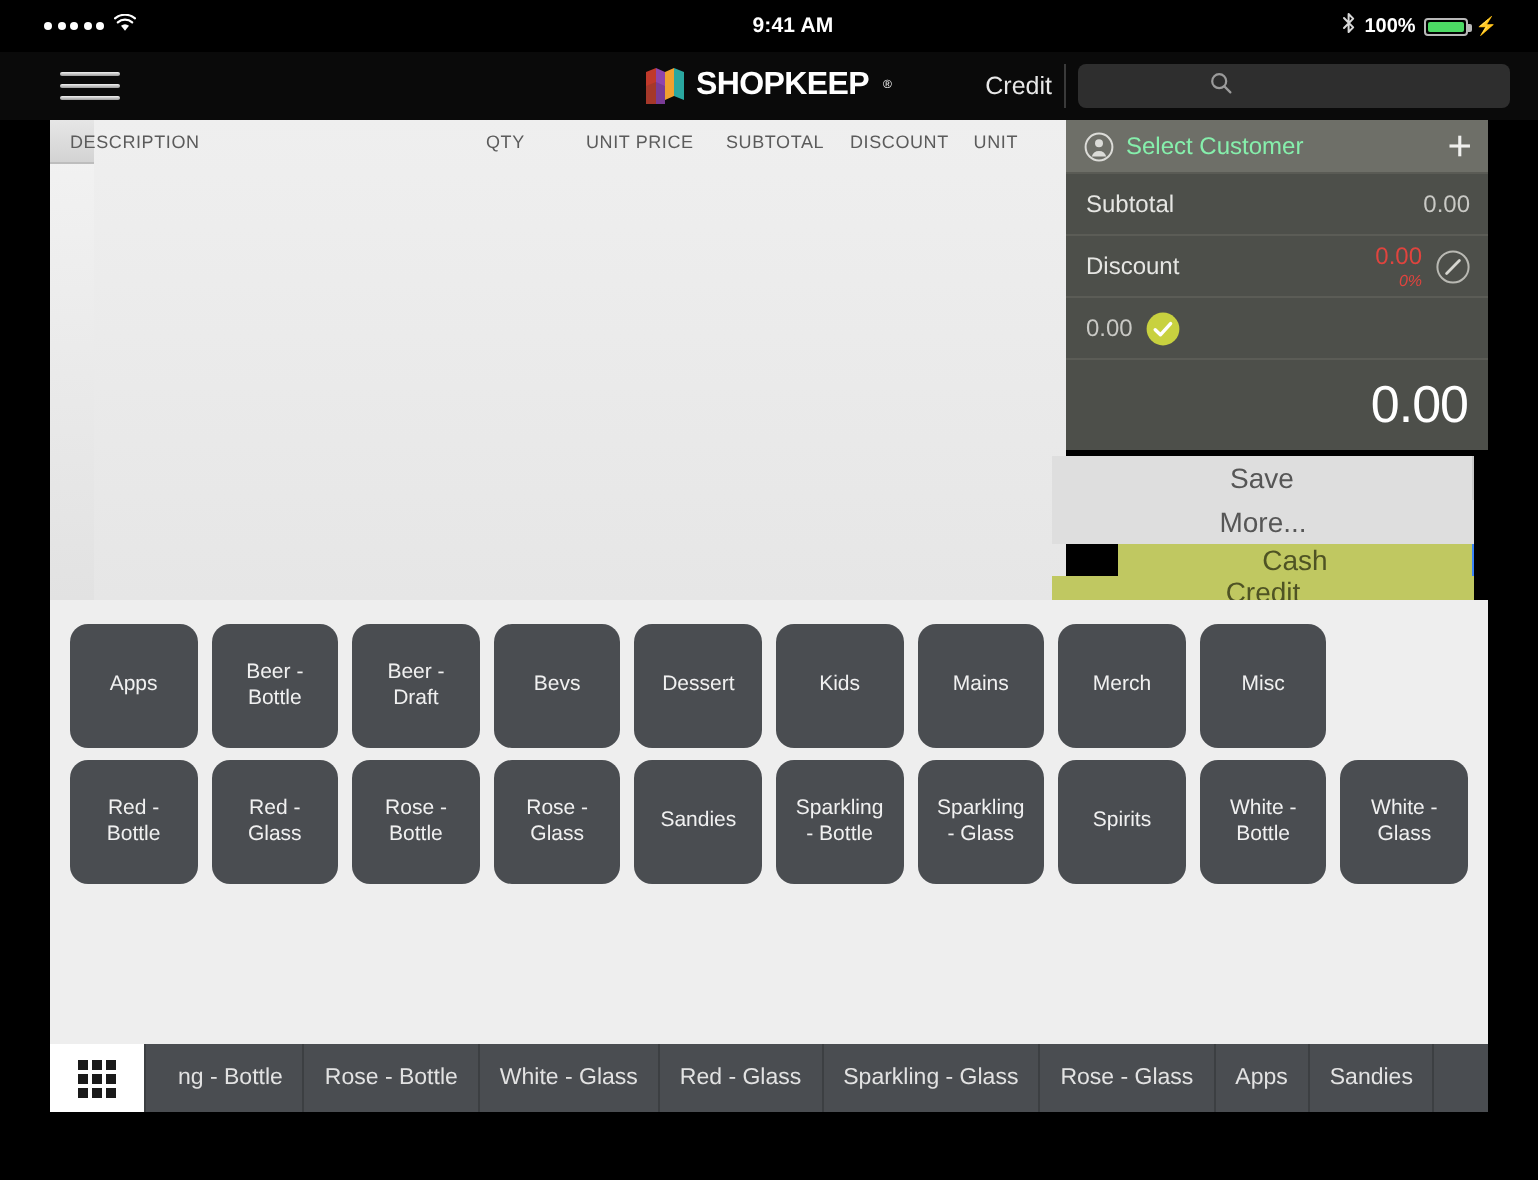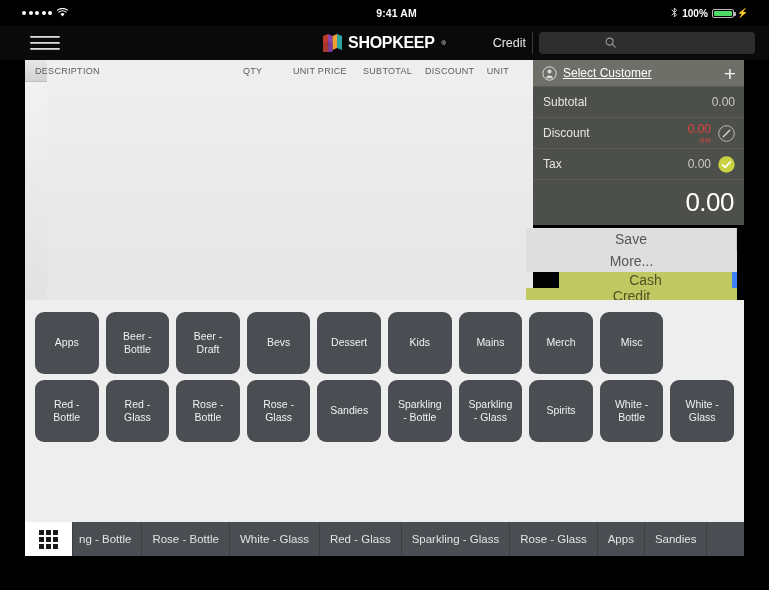--- a/index.html
+++ b/index.html
@@ -126,21 +126,21 @@
     position: absolute; top: 60px; left: 533px;
     width: 211px; height: 165px;
     background: #4d4f4a;
   }
   .cust-row {
     height: 27px; background: #6e6f68;
     display: flex; align-items: center; padding: 0 8px 0 9px;
     border-bottom: 1px solid #5a5b55; cursor: pointer;
   }
   .cust-icon { width: 15px; height: 15px; margin-right: 6px; display: block; }
-  .cust-label { color: #ffffff; font-size: 12px; flex: 1; text-decoration: underline; }
+  .cust-label { color: #86efac; font-size: 12px; flex: 1; }
   .cust-plus { color: #f0f0ee; font-size: 21px; line-height: 1; font-weight: 300; cursor: pointer; }
 
   .tot-row {
     height: 31px; display: flex; align-items: center;
     padding: 0 9px 0 10px; border-bottom: 1px solid #5b5c56;
     position: relative;
   }
   .tot-label { color: #e6e6e3; font-size: 12px; flex: 1; }
   .tot-val { color: #c9c9c5; font-size: 12px; }
   .tot-val.red { color: #e0443e; }
@@ -159,21 +159,21 @@
     width: 211px; height: 76px;
     display: grid; grid-template-columns: 1fr; grid-template-rows: 1fr 1fr;
   }
   .act {
     display: flex; align-items: center; justify-content: center;
     font-size: 14px; cursor: pointer;
   }
   .act.gray { background: #dedede; color: #565656; }
   .act.olive { background: #c0c861; color: #4f5324; }
   .act.b-r { border-right: 1px solid #c9c9c9; }
-  .act.olive.b-r { border-right: 5px solid #3b82f6; margin-left: 33px; }
+  .act.olive.b-r { border-right: 1px solid #3b82f6; margin-left: 33px; }
 
   
   .grid-area {
     position: absolute; top: 300px; left: 25px;
     width: 719px; height: 222px;
     background: #eeeeee;
     padding: 12px 10px 0 10px;
   }
   .grid-rows { display: flex; flex-direction: column; gap: 6px; }
   .grid-row { display: grid; grid-template-columns: repeat(10, 1fr); gap: 7px; }
@@ -197,21 +197,21 @@
     display: flex; align-items: center; justify-content: center; cursor: pointer;
     border-right: 1px solid #3c3f42;
   }
   .grid-ico { display: grid; grid-template-columns: repeat(3,5px); grid-template-rows: repeat(3,5px); gap: 2px; }
   .grid-ico i { display: block; background: #1a1a1a; }
   .tab {
     display: flex; align-items: center; justify-content: center;
     color: #e2e2e2; font-size: 11.5px; white-space: nowrap;
     border-right: 1px solid #3c3f42; cursor: pointer; padding: 0 10px;
   }
-  .tab.clipped { justify-content: flex-start; overflow: hidden; padding-left: 6px; }
+  .tab.clipped { justify-content: flex-start; overflow: hidden; padding-left: 16px; }
   .tab-tail { flex: 1; border-right: 0; }
 </style>
 </head>
 <body>
 
 <div id="app">
 
   <div class="statusbar">
     <div class="sb-left">
       <span class="sig-dots">
@@ -319,21 +319,20 @@
       </span>
       <span class="ico-circle">
         <svg width="17" height="17" viewBox="0 0 17 17">
           <circle cx="8.5" cy="8.5" r="7.8" stroke="#b9b9b3" stroke-width="1" fill="none"></circle>
           <line x1="5.3" y1="11.7" x2="11.7" y2="5.3" stroke="#d6d6d0" stroke-width="1.4" stroke-linecap="round"></line>
         </svg>
       </span>
     </div>
 
     <div class="tot-row">
-      <span class="tot-label">Tax</span>
       <span class="tot-val" style="margin-right:7px">0.00</span>
       <span class="ico-circle">
         <svg width="17" height="17" viewBox="0 0 17 17">
           <circle cx="8.5" cy="8.5" r="8.2" fill="#c8d13f"></circle>
           <path d="M4.6 8.9 L7.2 11.4 L12.3 5.8" stroke="#fff" stroke-width="1.7" fill="none" stroke-linecap="round" stroke-linejoin="round"></path>
         </svg>
       </span>
     </div>
 
     <div class="tot-grand">

